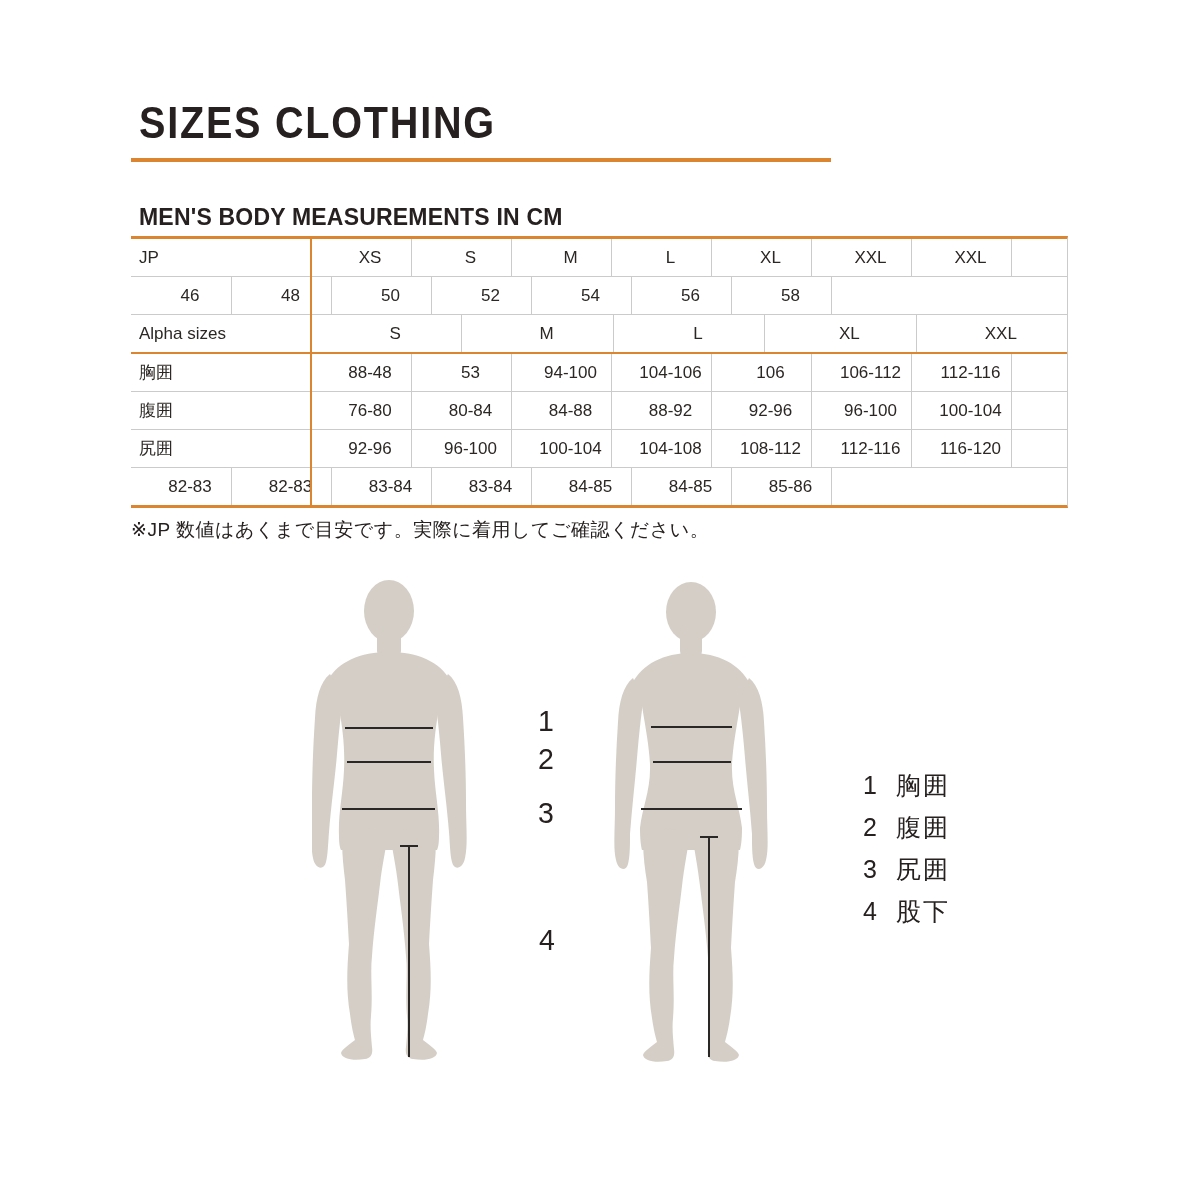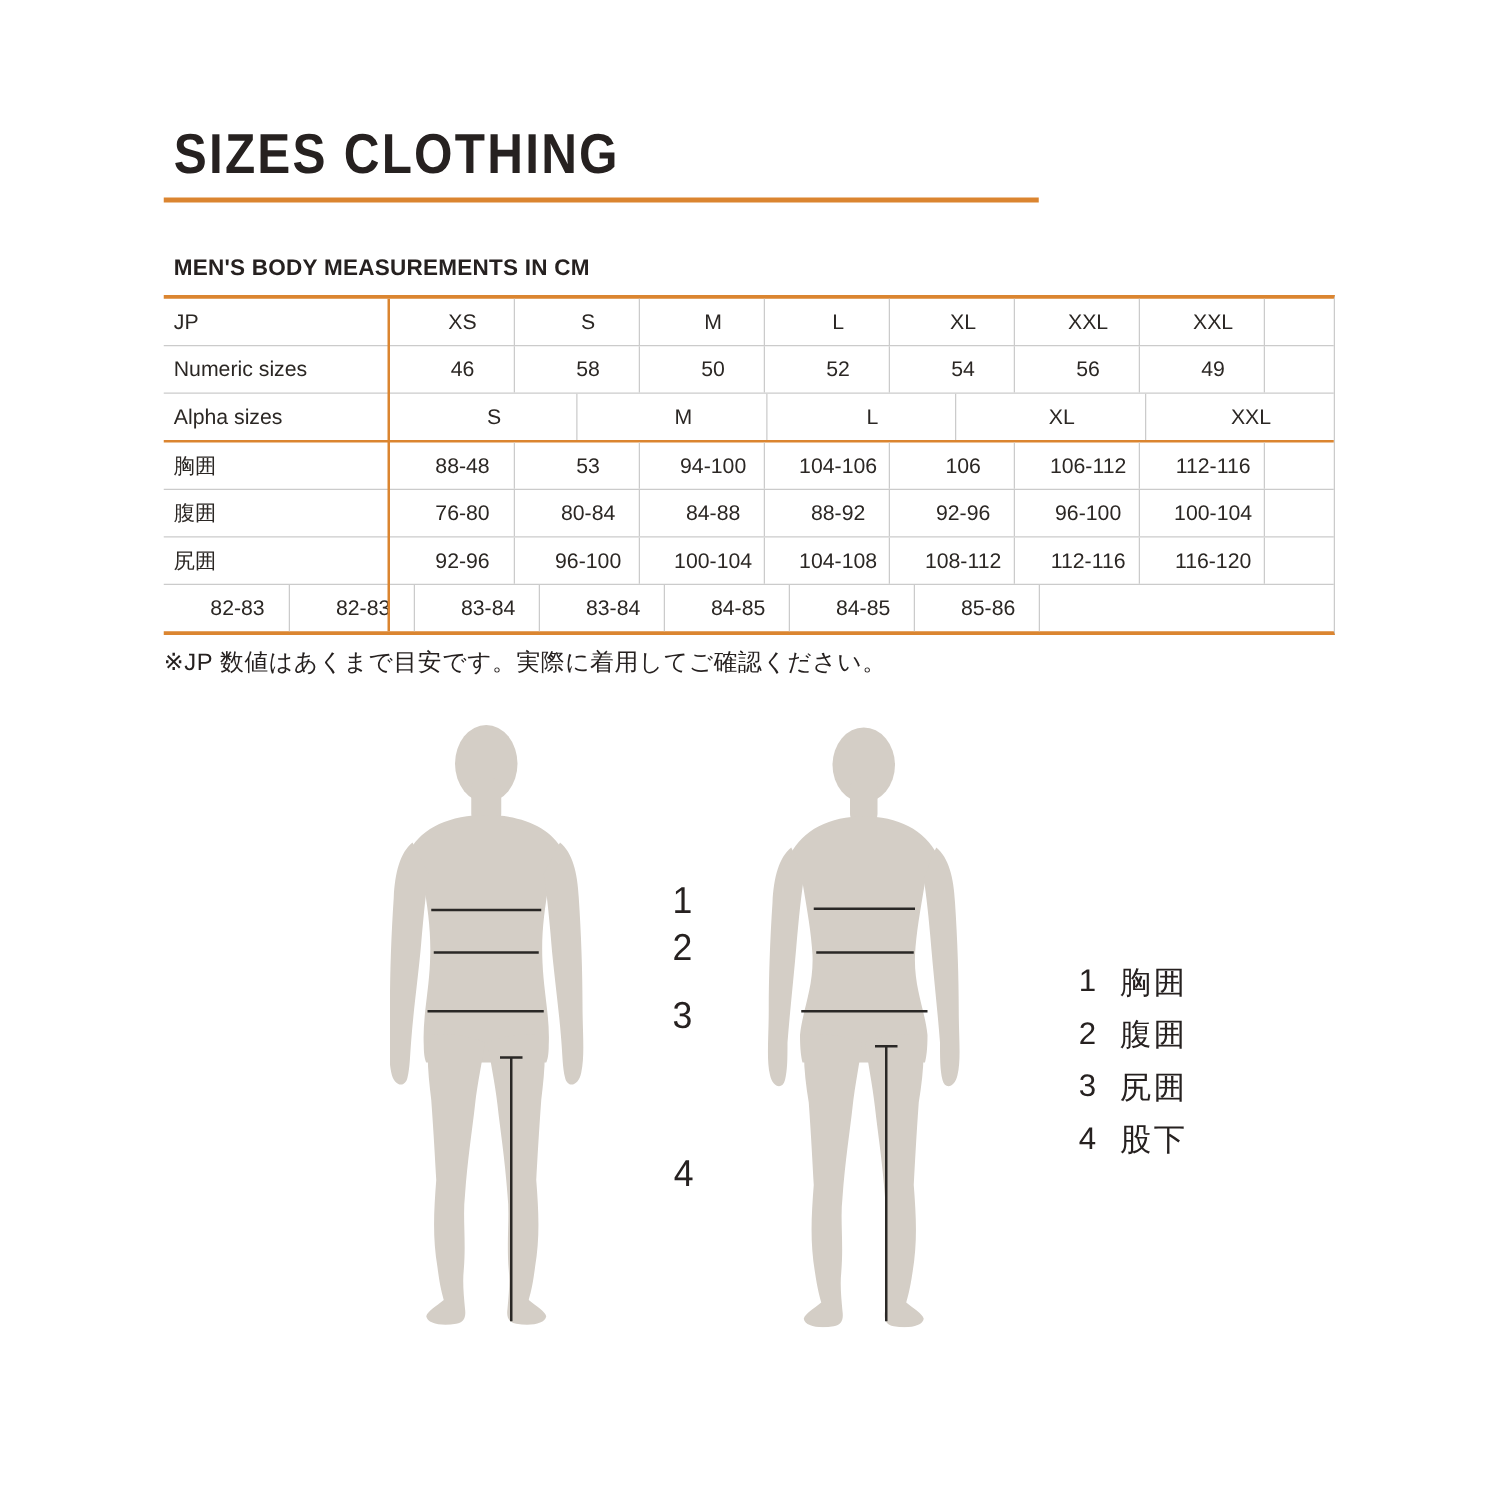--- a/index.html
+++ b/index.html
@@ -15,21 +15,21 @@
     font-family:"Liberation Sans","DejaVu Sans",sans-serif;color:var(--ink);
   }
   
   .title{
     position:absolute;left:139px;top:100px;margin:0;
     font-size:45px;font-weight:700;letter-spacing:2px;line-height:1;
     transform:scaleX(0.88);transform-origin:left center;white-space:nowrap;color:#262120;
   }
   .title-rule{position:absolute;left:131px;top:158px;width:700px;height:4px;background:var(--accent);}
   .subtitle{
-    position:absolute;left:139px;top:204px;font-size:18px;font-weight:700;
+    position:absolute;left:139px;top:204px;font-size:23px;font-weight:700;
     letter-spacing:0.2px;white-space:nowrap;color:#262120;
   }
   
   .table{
     position:absolute;left:131px;top:236px;width:937px;box-sizing:border-box;
     border-top:3px solid var(--accent);border-bottom:3px solid var(--accent);
     border-right:1px solid var(--grid);font-size:17px;
   }
   .trow{display:flex;height:37px;border-bottom:1px solid var(--grid);}
   .trow.alpha{border-bottom:2px solid var(--accent);}
@@ -92,28 +92,27 @@
       <div class="cell d">S</div>
       <div class="cell d">M</div>
       <div class="cell d">L</div>
       <div class="cell d">XL</div>
       <div class="cell d">XXL</div>
       <div class="cell d">XXL</div>
       <div class="cell sp"></div>
     </div>
 
     <div class="trow">
-      <div class="cell lab">Numeric sizes</div>
       <div class="cell d first">46</div>
-      <div class="cell d">58</div>
+      <div class="cell d">48</div>
       <div class="cell d">50</div>
       <div class="cell d">52</div>
       <div class="cell d">54</div>
       <div class="cell d">56</div>
-      <div class="cell d">49</div>
+      <div class="cell d">58</div>
       <div class="cell sp"></div>
     </div>
 
     <div class="trow alpha">
       <div class="cell lab">Alpha sizes</div>
       <div class="cell a first">S</div>
       <div class="cell a">M</div>
       <div class="cell a">L</div>
       <div class="cell a">XL</div>
       <div class="cell a">XXL</div>

